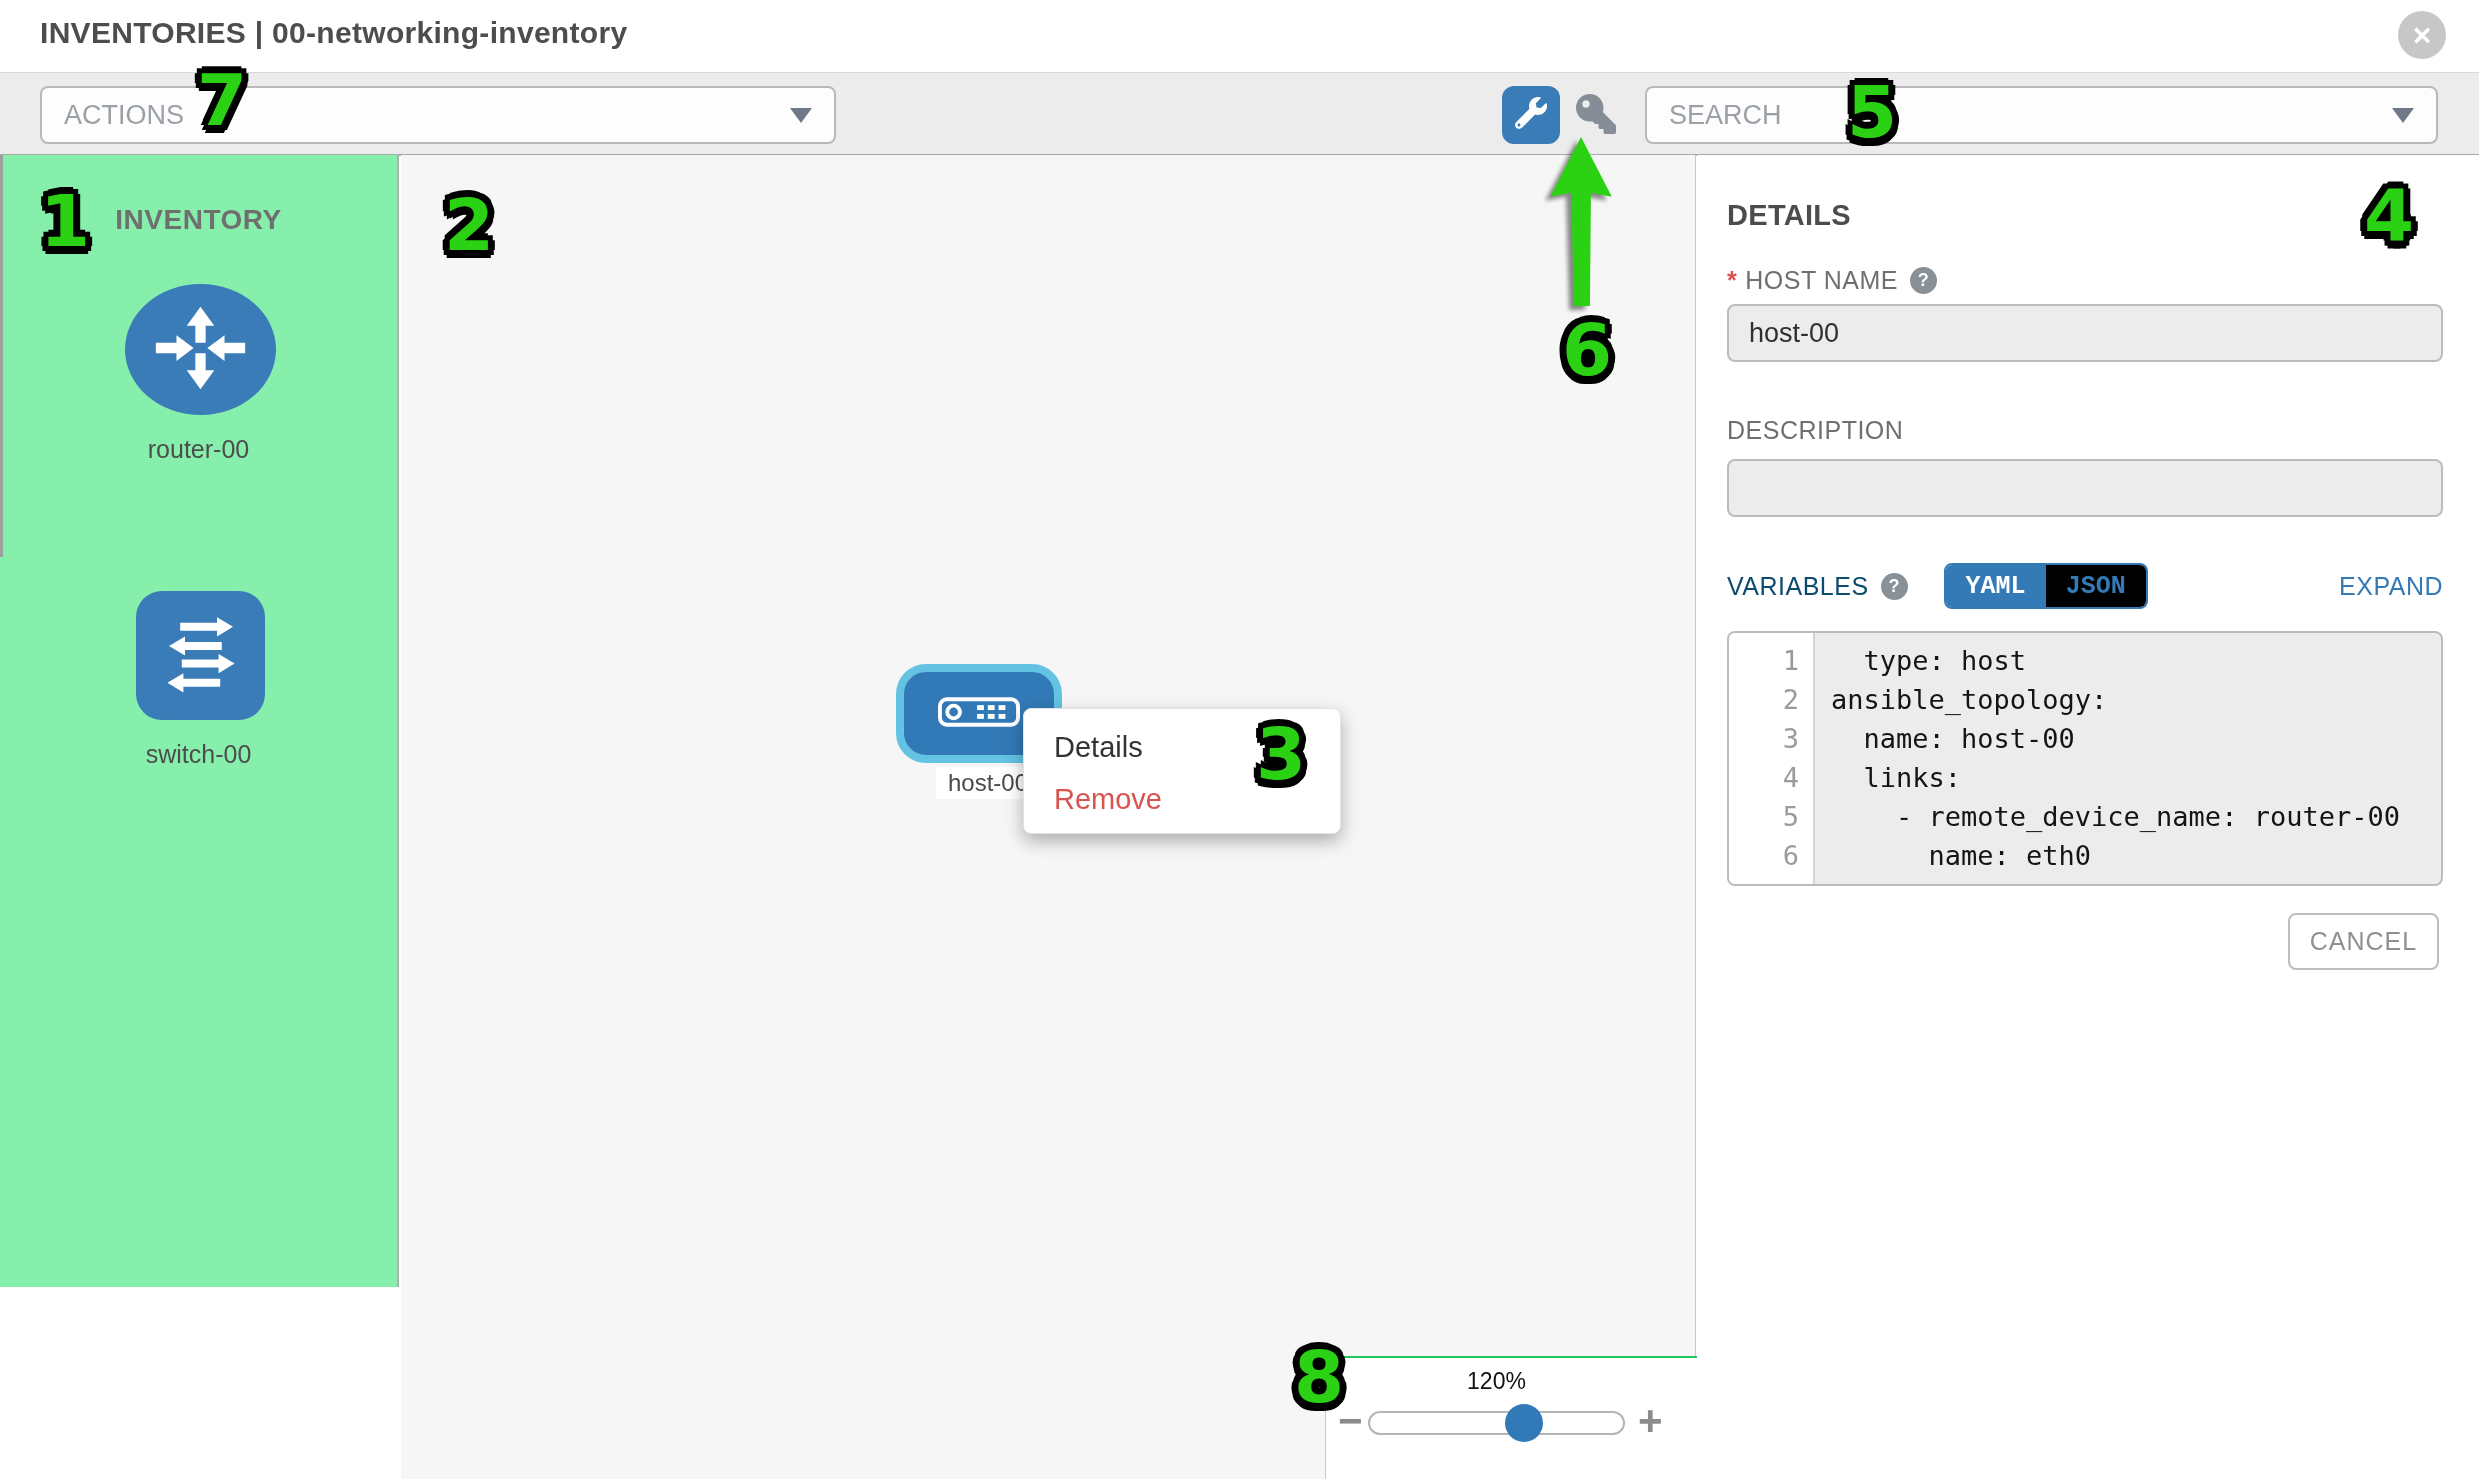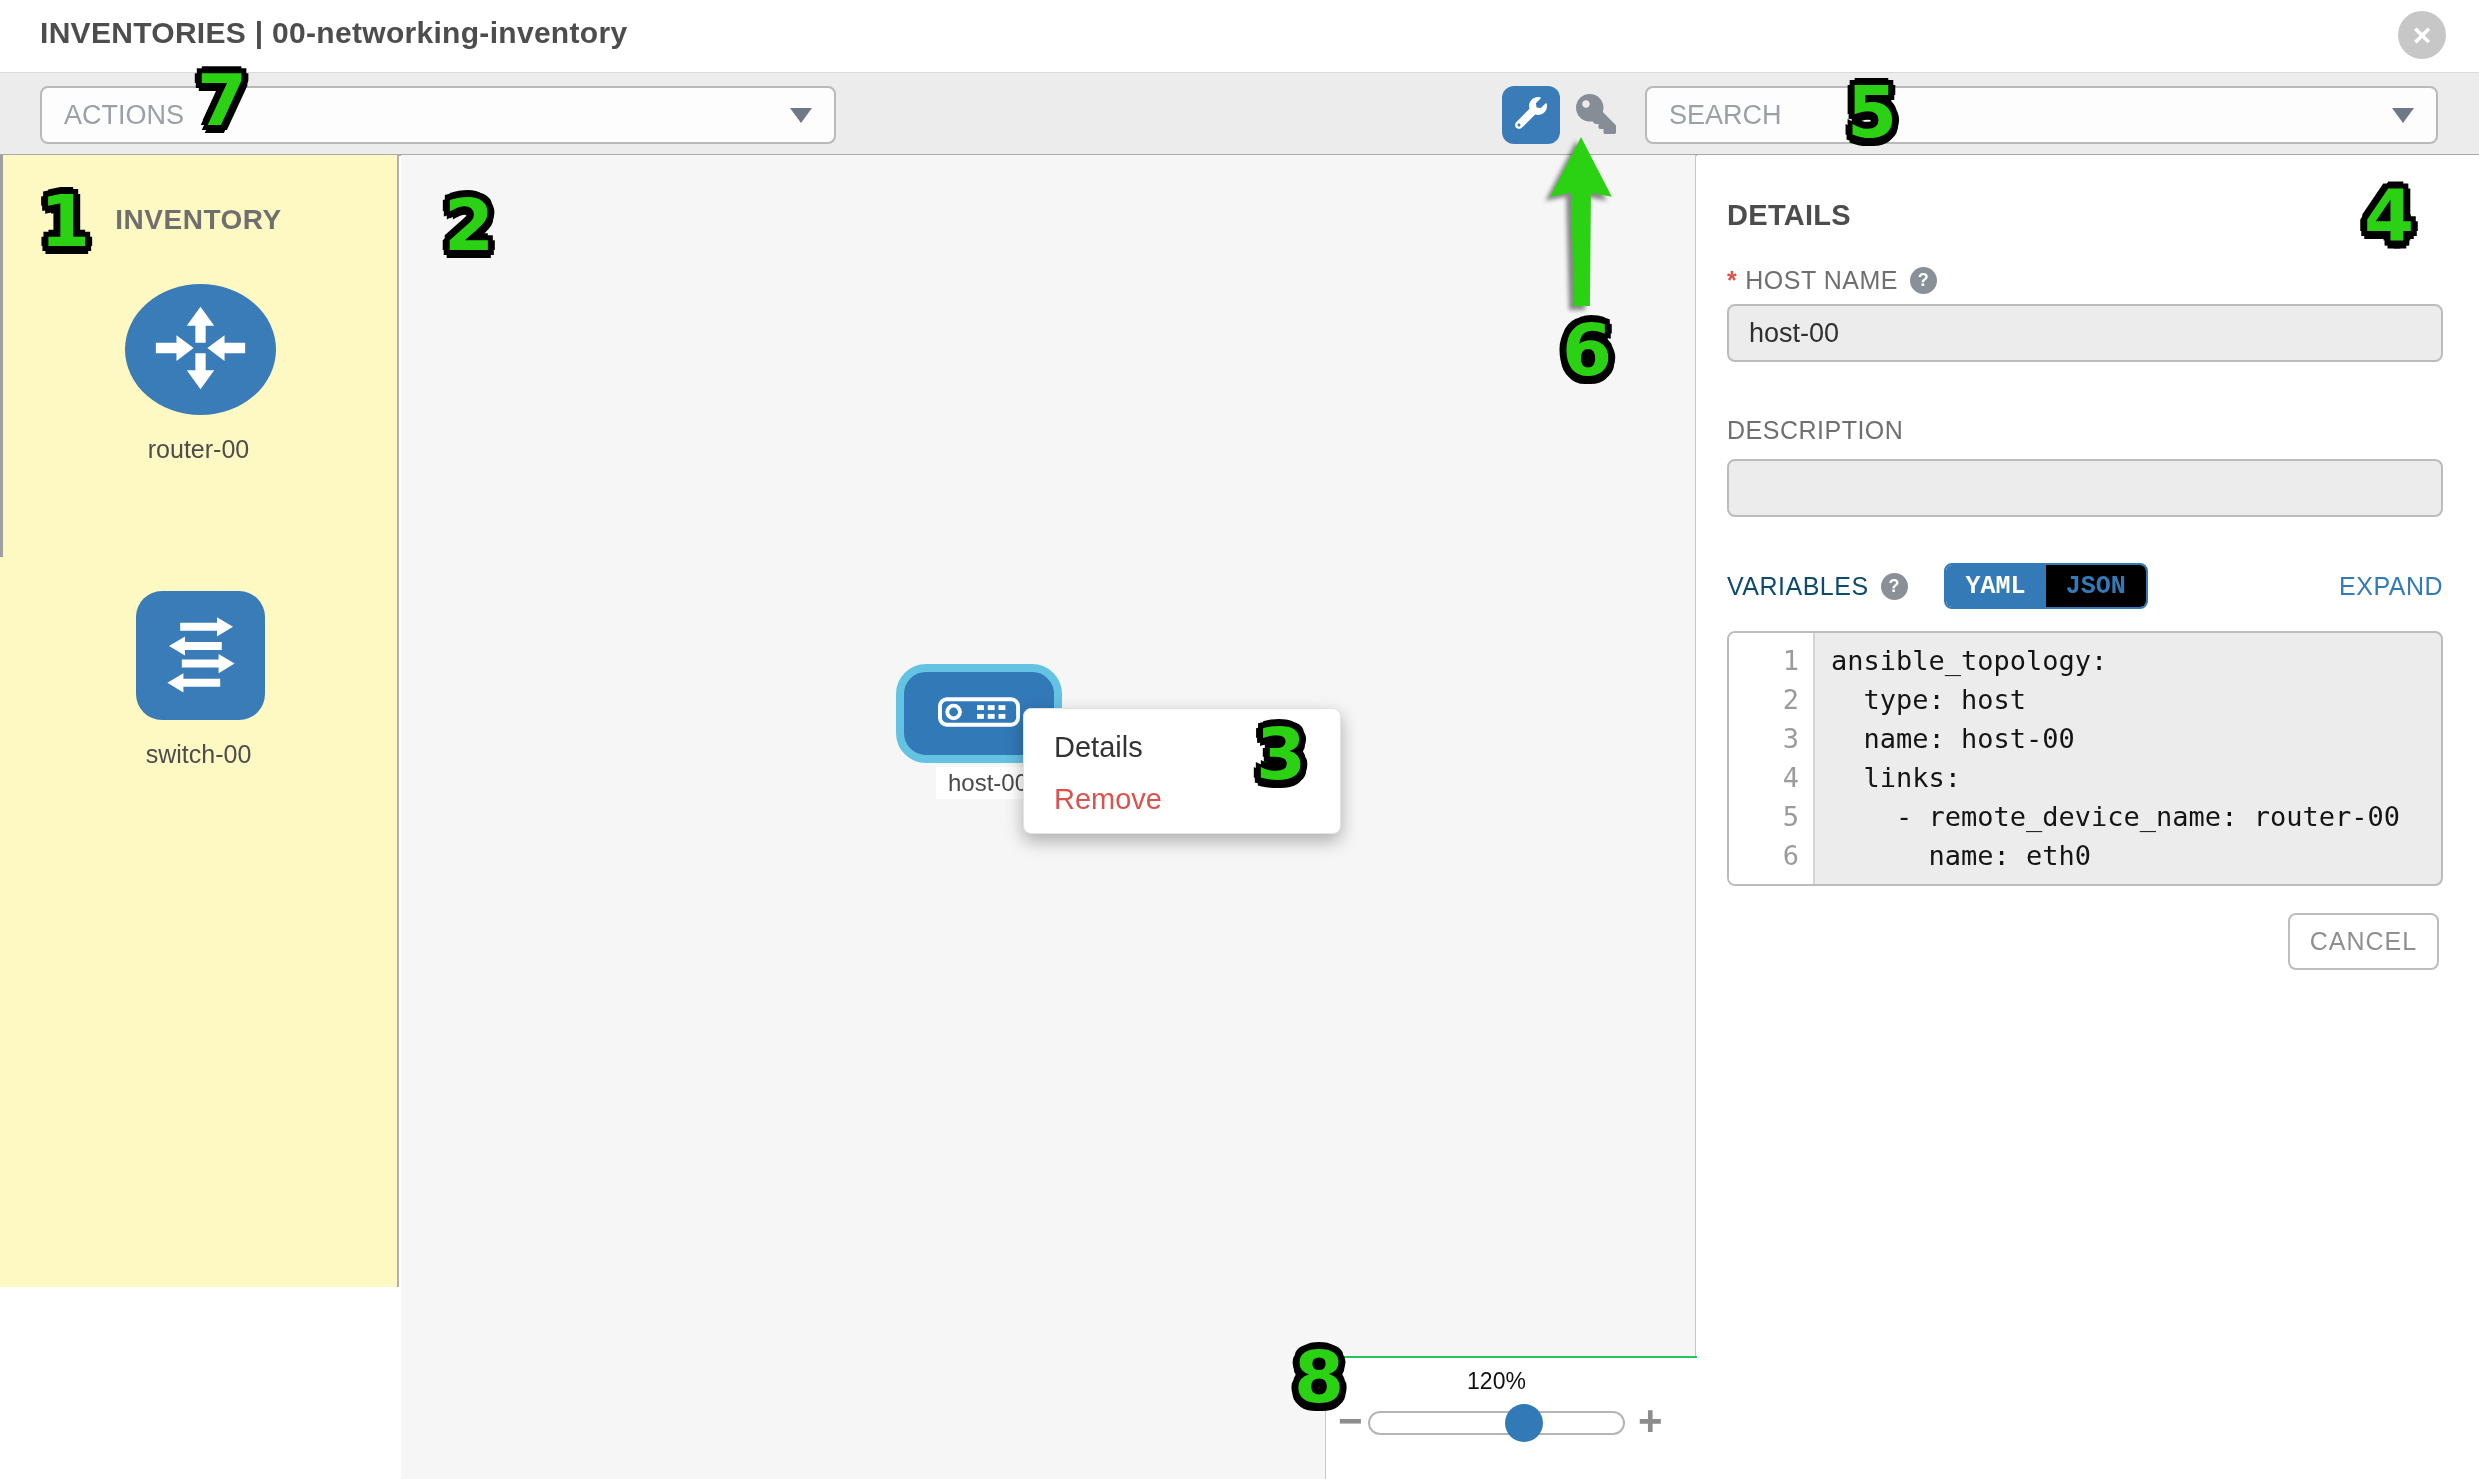--- a/index.html
+++ b/index.html
@@ -22,21 +22,21 @@
     padding:0 22px;font-size:27px;color:#9aa0a6;cursor:pointer;}
   #actions-combo{left:40px;top:86px;width:796px;}
   #search-combo{left:1645px;top:86px;width:793px;}
   .caret{width:0;height:0;border-left:11px solid transparent;border-right:11px solid transparent;
     border-top:15px solid #6e7887;}
   #wrench-btn{position:absolute;left:1502px;top:86px;width:58px;height:58px;background:#3a7cb8;
     border-radius:12px;display:flex;align-items:center;justify-content:center;cursor:pointer;}
   #key-btn{position:absolute;left:1574px;top:94px;width:44px;height:44px;display:flex;
     align-items:center;justify-content:center;cursor:pointer;}
   
-  #sidebar{position:absolute;left:0;top:155px;width:399px;height:1132px;background:#fef9c3;
+  #sidebar{position:absolute;left:0;top:155px;width:399px;height:1132px;background:#86efac;
     border-right:2px solid #b0b0b0;box-sizing:border-box;}
   .sidebar-scroll-line{position:absolute;left:0;top:0;width:3px;height:402px;background:#9f9f9f;}
   .inv-heading{position:absolute;left:0;top:49px;width:397px;text-align:center;font-size:28px;
     font-weight:700;color:#6f6f6f;letter-spacing:0.5px;}
   .dev-icon{position:absolute;background:#3a7cb8;display:flex;align-items:center;justify-content:center;cursor:grab;}
   .router-icon{left:125px;top:129px;width:151px;height:131px;border-radius:50%;}
   .switch-icon{left:136px;top:436px;width:129px;height:129px;border-radius:26px;}
   .dev-label{position:absolute;left:0;width:397px;text-align:center;font-size:25px;color:#4d4d4d;}
   .router-label{top:280px;}
   .switch-label{top:585px;}
@@ -246,22 +246,22 @@
     <div class="gutter">
       <span>1</span>
       <span>2</span>
       <span>3</span>
       <span>4</span>
       <span>5</span>
       <span>6</span>
       <span>7</span>
     </div>
     <div class="code-col">
+      <div class="code-line">  type: host</div>
       <div class="code-line">ansible_topology:</div>
-      <div class="code-line">  type: host</div>
       <div class="code-line">  name: host-00</div>
       <div class="code-line">  links:</div>
       <div class="code-line">    - remote_device_name: router-00</div>
       <div class="code-line">      name: eth0</div>
       <div class="code-line">      remote_interface_name: eth0</div>
     </div>
   </div>
 
   <div class="cancel-btn">CANCEL</div>
 </div>

